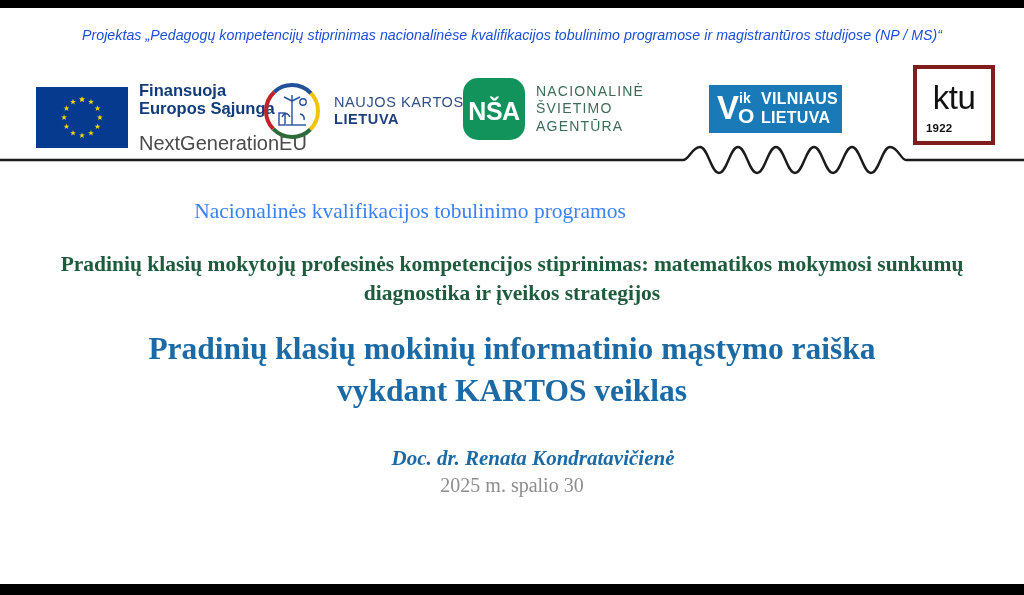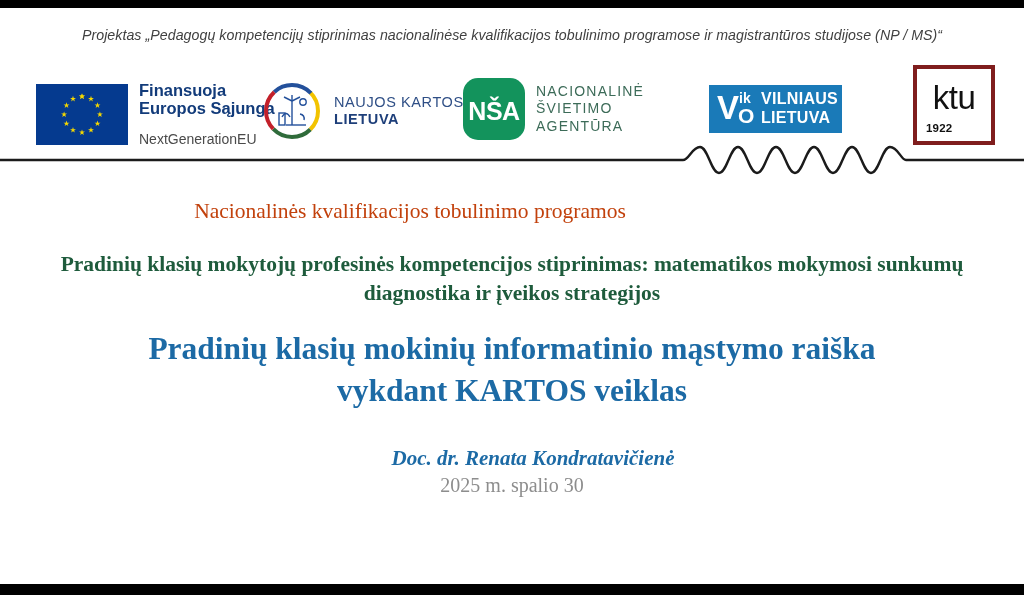--- a/index.html
+++ b/index.html
@@ -24,21 +24,21 @@
     width: 1024px; height: 11px; background: #000000;
   }
 
   
   .project-line {
     position: absolute; left: 0; top: 27px; width: 1024px;
     text-align: center;
     font-family: "Liberation Sans", sans-serif;
     font-style: italic;
     font-size: 14.2px;
-    color: #404040;
+    color: #1d4ed8;
     letter-spacing: 0.05px;
     white-space: nowrap;
   }
 
   
   .logo-row {
     position: absolute; left: 0; top: 63px;
     width: 1024px; height: 86px;
   }
   .logo { position: absolute; display: flex; align-items: center; }
@@ -48,21 +48,21 @@
   .eu-flag {
     width: 92px; height: 61px; background: #053a8f;
     position: relative; flex: none;
   }
   .eu-text { margin-left: 11px; line-height: 1.12; }
   .eu-t1 {
     font-size: 16.5px; font-weight: bold; color: #123b7a;
     font-family: "Liberation Sans", sans-serif; white-space: nowrap;
   }
   .eu-t2 {
-    font-size: 14px; color: #4a4a4a; margin-top: 14px;
+    font-size: 20px; color: #4a4a4a; margin-top: 14px;
     font-family: "Liberation Sans", sans-serif; white-space: nowrap;
   }
 
   
   .logo-nkl { left: 262px; top: 18px; }
   .nkl-emblem { width: 60px; height: 60px; position: relative; flex: none; }
   .nkl-text { margin-left: 12px; line-height: 1.2; }
   .nkl-t1 {
     font-size: 14.5px; color: #2f4f86; letter-spacing: 0.6px;
     font-family: "Liberation Sans", sans-serif; white-space: nowrap;
@@ -139,21 +139,21 @@
   }
 
   
   .divider { position: absolute; left: 0; top: 144px; width: 1024px; height: 34px; }
 
   
   .program-label {
     position: absolute; left: 0; top: 199px; width: 820px;
     text-align: center;
     font-family: "Liberation Serif", serif;
-    font-size: 21.5px; color: #c2410c;
+    font-size: 21.5px; color: #3b82f6;
   }
   .program-title {
     position: absolute; left: 52px; top: 250px; width: 920px;
     text-align: center;
     font-family: "Liberation Serif", serif;
     font-size: 21.5px; font-weight: bold; color: #1e5b3c;
     line-height: 1.35;
   }
   .main-title {
     position: absolute; left: 62px; top: 328px; width: 900px;

